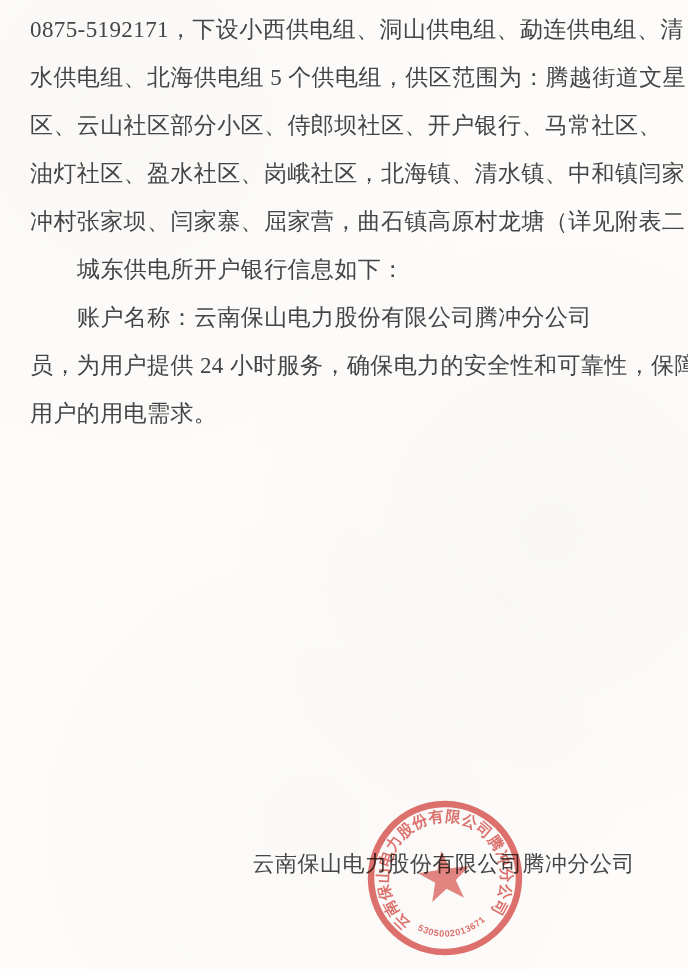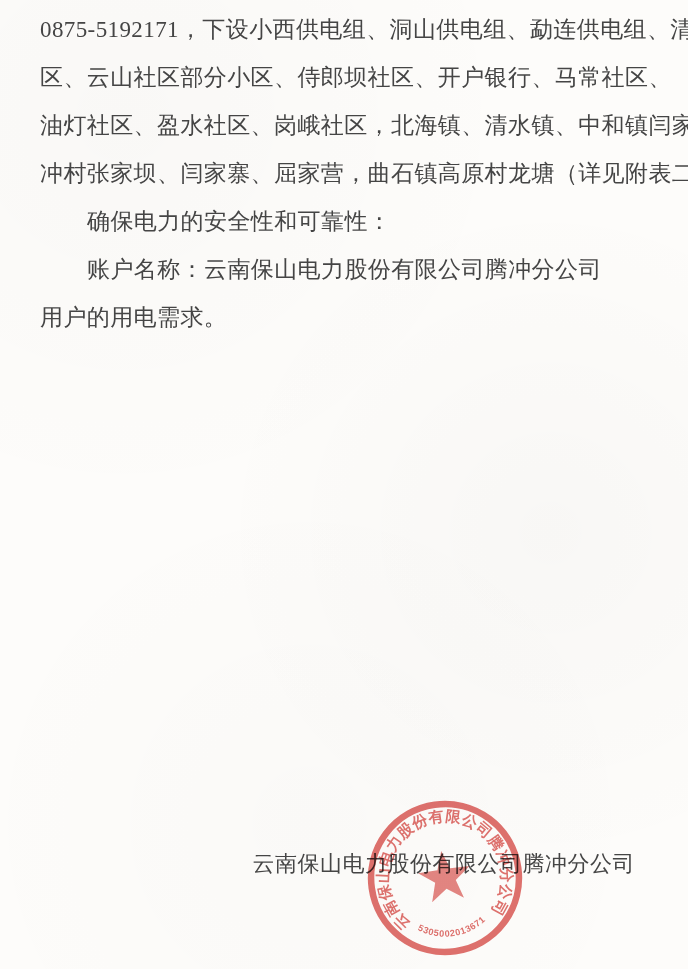--- a/index.html
+++ b/index.html
@@ -25,21 +25,20 @@
       radial-gradient(circle at 18% 12%, rgba(0,0,0,0.015), transparent 40%),
       radial-gradient(circle at 80% 55%, rgba(0,0,0,0.018), transparent 45%),
       radial-gradient(circle at 45% 85%, rgba(0,0,0,0.012), transparent 40%);
     pointer-events: none;
   }
   .body-text {
     position: absolute;
     left: 30px;
     top: 6px;
     width: 632px;
-    margin-left: 10px;
   }
   .line {
     height: 48px;
     line-height: 48px;
     font-size: 23px;
     letter-spacing: 0.4px;
     white-space: nowrap;
   }
   .line.indent {
     padding-left: 47px;
@@ -88,25 +87,27 @@
     letter-spacing: 0.6px;
   }
 </style>
 </head>
 <body>
 
 <div class="page">
 
   <div class="body-text">
     <div class="line">0875-5192171，下设小西供电组、洞山供电组、勐连供电组、清</div>
+    <div class="line">水供电组、北海供电组 5 个供电组，供区范围为：腾越街道文星</div>
     <div class="line">区、云山社区部分小区、侍郎坝社区、开户银行、马常社区、</div>
     <div class="line">油灯社区、盈水社区、岗峨社区，北海镇、清水镇、中和镇闫家</div>
     <div class="line">冲村张家坝、闫家寨、屈家营，曲石镇高原村龙塘（详见附表二）。</div>
-    <div class="line indent">确保电力的安全性和可靠性：</div>
+    <div class="line indent">城东供电所开户银行信息如下：</div>
     <div class="line indent">账户名称：云南保山电力股份有限公司腾冲分公司</div>
+    <div class="line">员，为用户提供 24 小时服务，确保电力的安全性和可靠性，保障</div>
     <div class="line">用户的用电需求。</div>
   </div>
 
   <div class="closing-company">云南保山电力股份有限公司腾冲分公司</div>
 
   <div class="seal">
     <svg viewBox="0 0 160 160" width="162" height="162" aria-hidden="true">
       <defs>
         <path id="sealRingPath" d="M 40.4 119.6 A 56 56 0 1 1 119.6 119.6" fill="none"></path>
         <path id="sealCodePath" d="M 42.7 124.4 A 58 58 0 0 0 117.3 124.4" fill="none"></path>

